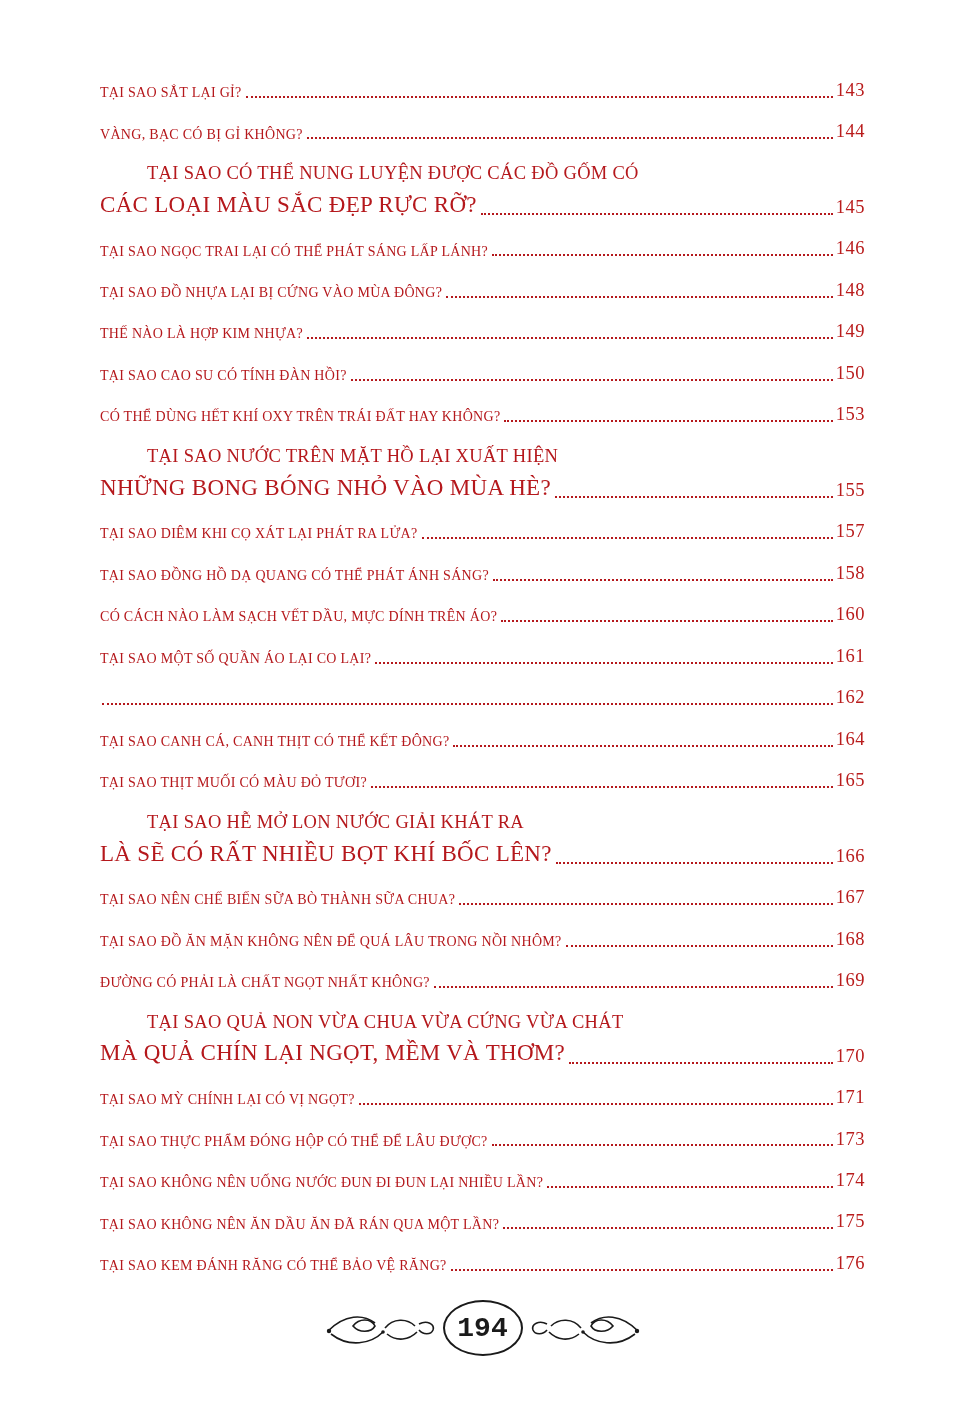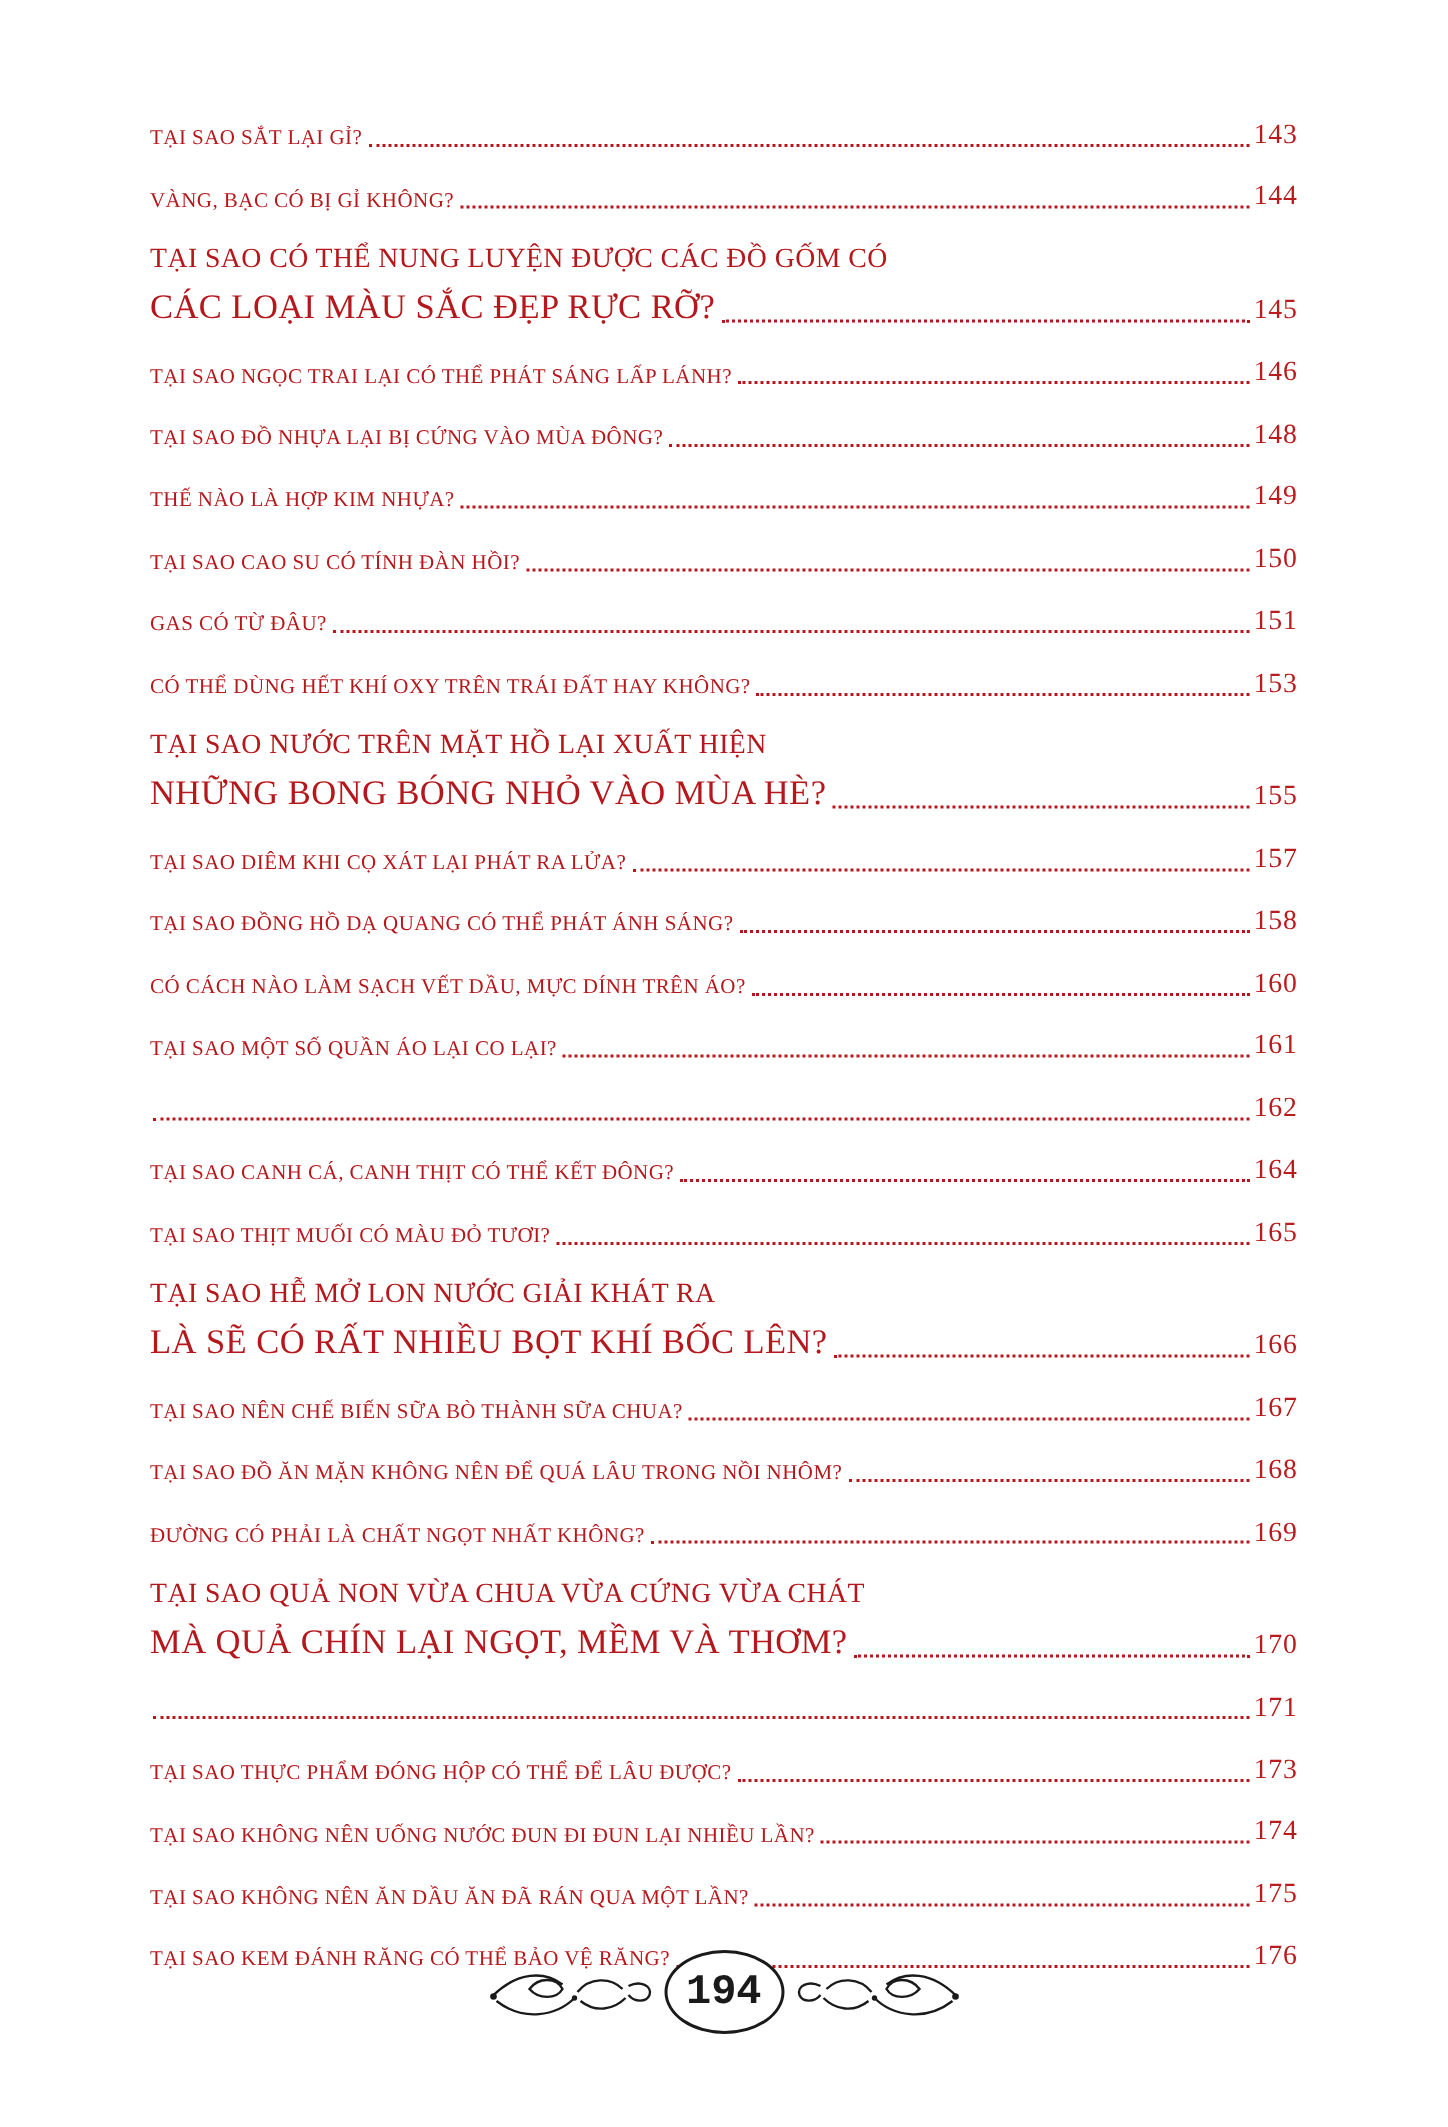--- a/index.html
+++ b/index.html
@@ -62,20 +62,21 @@
   .toc-entry.two-line {
     display: block;
   }
   .toc-entry.two-line .first-line {
     display: block;
     font-size: 18.5px;
     letter-spacing: 0.3px;
     color: #b5181c;
     text-transform: uppercase;
     margin-bottom: 3px;
+    margin-left: 47px;
   }
   .toc-entry.two-line .second-row {
     display: flex;
     align-items: flex-end;
   }
   .toc-entry.two-line .second-row .entry-text {
     font-size: 23px;
   }
 
   .footer {
@@ -145,25 +146,20 @@
         <span class="entry-text">THẾ NÀO LÀ HỢP KIM NHỰA?</span>
         <span class="dots"></span>
         <span class="page-num">149</span>
       </div>
       <div class="toc-entry">
         <span class="entry-text">TẠI SAO CAO SU CÓ TÍNH ĐÀN HỒI?</span>
         <span class="dots"></span>
         <span class="page-num">150</span>
       </div>
       <div class="toc-entry">
-        <span class="entry-text">GAS CÓ TỪ ĐÂU?</span>
-        <span class="dots"></span>
-        <span class="page-num">151</span>
-      </div>
-      <div class="toc-entry">
         <span class="entry-text">CÓ THỂ DÙNG HẾT KHÍ OXY  TRÊN TRÁI ĐẤT HAY KHÔNG?</span>
         <span class="dots"></span>
         <span class="page-num">153</span>
       </div>
       <div class="toc-entry two-line">
         <span class="first-line">TẠI SAO NƯỚC TRÊN MẶT HỒ LẠI XUẤT HIỆN</span>
         <div class="second-row">
           <span class="entry-text">NHỮNG BONG BÓNG NHỎ VÀO MÙA HÈ?</span>
           <span class="dots"></span>
           <span class="page-num">155</span>
@@ -228,20 +224,21 @@
       </div>
       <div class="toc-entry two-line">
         <span class="first-line">TẠI SAO QUẢ NON VỪA CHUA VỪA CỨNG VỪA CHÁT</span>
         <div class="second-row">
           <span class="entry-text">MÀ QUẢ CHÍN LẠI NGỌT, MỀM VÀ THƠM?</span>
           <span class="dots"></span>
           <span class="page-num">170</span>
         </div>
       </div>
       <div class="toc-entry">
+        <span class="entry-text">TẠI SAO MỲ CHÍNH LẠI CÓ VỊ NGỌT?</span>
         <span class="dots"></span>
         <span class="page-num">171</span>
       </div>
       <div class="toc-entry">
         <span class="entry-text">TẠI SAO THỰC PHẨM ĐÓNG HỘP CÓ THỂ ĐỂ LÂU ĐƯỢC?</span>
         <span class="dots"></span>
         <span class="page-num">173</span>
       </div>
       <div class="toc-entry">
         <span class="entry-text">TẠI SAO KHÔNG NÊN UỐNG NƯỚC  ĐUN ĐI ĐUN LẠI NHIỀU LẦN?</span>

